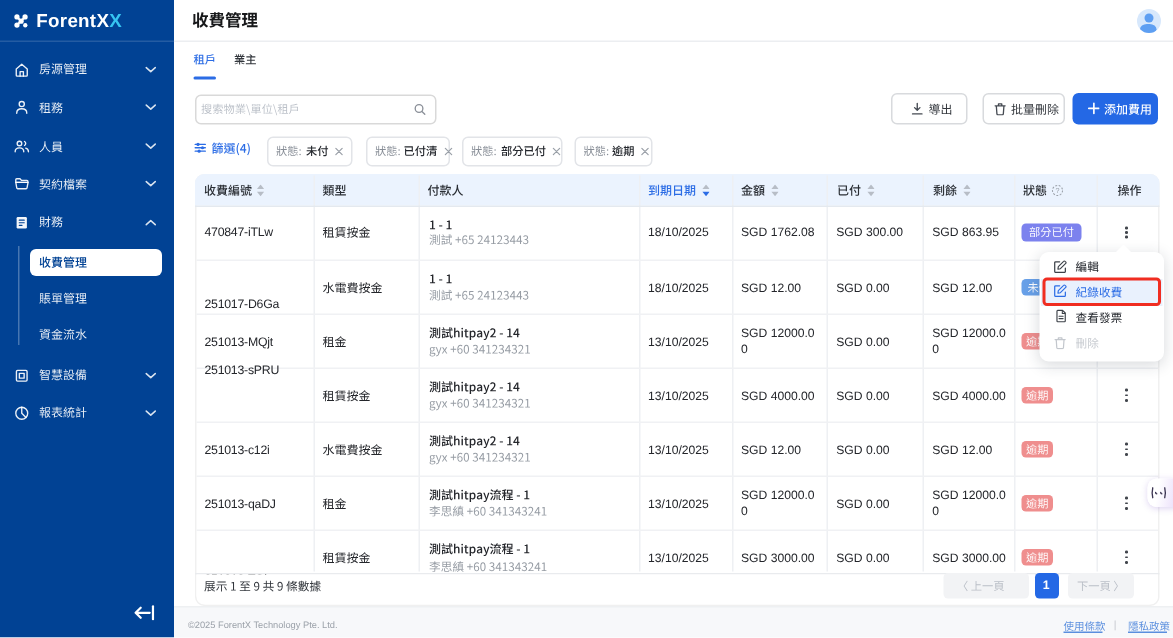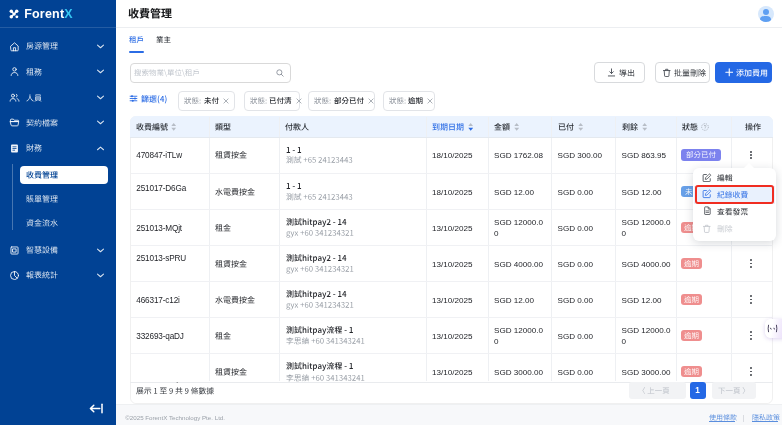--- a/index.html
+++ b/index.html
@@ -168,21 +168,21 @@
       <path d="M7 7L12 12M17 7L12 12M7 17L12 12"></path>
     </g>
     <g fill="#fff">
       <circle cx="6.6" cy="6.6" r="3.5"></circle>
       <circle cx="17.4" cy="6.6" r="3.5"></circle>
       <circle cx="6.6" cy="17.4" r="3.5"></circle>
       <circle cx="17.7" cy="17.7" r="2.9"></circle>
       <circle cx="12.2" cy="12.2" r="3.4"></circle>
     </g>
   </svg>
-<div style="position:absolute;left:24.2px;top:14.0px;transform:translateY(-50%);font:700 12.5px 'Liberation Sans',sans-serif;color:#262626;white-space:pre;letter-spacing:0.2px;"><span style="color:#fff">Forent</span><span style="color:#36c5f1">X</span></div>
+<div style="position:absolute;left:24.2px;top:14.0px;transform:translateY(-50%);font:700 12.5px 'Liberation Sans',sans-serif;color:#262626;white-space:pre;letter-spacing:0.2px;"><span style="color:#fff">ForentX</span><span style="color:#36c5f1">X</span></div>
 <div style="position:absolute;left:0.0px;top:27.0px;width:116.0px;height:1.0px;background:rgba(255,255,255,0.14)"></div>
 <svg style="position:absolute;left:9.0px;top:40.5px;" width="11.0" height="11.0" viewBox="0 0 18 18">
     <path d="M3 8.2L9 3l6 5.2V15a1 1 0 0 1-1 1H4a1 1 0 0 1-1-1z" fill="none" stroke="rgba(255,255,255,0.92)" stroke-width="1.5" stroke-linecap="round" stroke-linejoin="round"></path>
     <path d="M7.2 16v-5h3.6v5" fill="none" stroke="rgba(255,255,255,0.92)" stroke-width="1.5" stroke-linecap="round" stroke-linejoin="round"></path>
   </svg>
 <svg style="position:absolute;left:26.0px;top:42.2px;overflow:visible" width="32.0" height="9.6" viewBox="0 0 4000 1200">
     <g fill="rgba(255,255,255,0.92)" transform="translate(0,860) scale(1,-1)">
       <use href="#g0"></use>
       <use href="#g1" x="1000"></use>
       <use href="#g2" x="2000"></use>
@@ -620,21 +620,21 @@
     <g fill="#fff" transform="translate(0,860) scale(1,-1)">
       <use href="#g102"></use>
       <use href="#g103" x="1000"></use>
       <use href="#g104" x="2000"></use>
       <use href="#g105" x="3000"></use>
     </g>
   </svg>
 <div style="position:absolute;left:749.9px;top:150.8px;width:1.8px;height:1.8px;background:#42464d;border-radius:50%"></div>
 <div style="position:absolute;left:749.9px;top:154.1px;width:1.8px;height:1.8px;background:#42464d;border-radius:50%"></div>
 <div style="position:absolute;left:749.9px;top:157.4px;width:1.8px;height:1.8px;background:#42464d;border-radius:50%"></div>
-<div style="position:absolute;left:136.3px;top:188px;transform:translateY(-50%);font:400 8.2px 'Liberation Sans',sans-serif;color:#24262b;white-space:pre;letter-spacing:-0.15px;">251017-D6Ga</div>
+<div style="position:absolute;left:136.3px;top:203px;transform:translateY(-50%);font:400 8.2px 'Liberation Sans',sans-serif;color:#24262b;white-space:pre;letter-spacing:-0.15px;">251017-D6Ga</div>
 <svg style="position:absolute;left:215.0px;top:187.7px;overflow:visible" width="40.0" height="9.6" viewBox="0 0 5000 1200">
     <g fill="#24262b" transform="translate(0,860) scale(1,-1)">
       <use href="#g22"></use>
       <use href="#g106" x="1000"></use>
       <use href="#g107" x="2000"></use>
       <use href="#g89" x="3000"></use>
       <use href="#g20" x="4000"></use>
     </g>
   </svg>
 <svg style="position:absolute;left:285.5px;top:182.4px;overflow:visible" width="15.6" height="9.6" viewBox="0 0 1947 1200">
@@ -726,21 +726,21 @@
 <div style="position:absolute;left:680.5px;top:221.7px;width:21.0px;height:11.5px;background:#ef8e8e;border-radius:3px"></div>
 <svg style="position:absolute;left:683.5px;top:223.9px;overflow:visible" width="15.0" height="9.0" viewBox="0 0 2000 1200">
     <g fill="#fff" transform="translate(0,860) scale(1,-1)">
       <use href="#g122"></use>
       <use href="#g123" x="1000"></use>
     </g>
   </svg>
 <div style="position:absolute;left:749.9px;top:223.3px;width:1.8px;height:1.8px;background:#42464d;border-radius:50%"></div>
 <div style="position:absolute;left:749.9px;top:226.6px;width:1.8px;height:1.8px;background:#42464d;border-radius:50%"></div>
 <div style="position:absolute;left:749.9px;top:229.9px;width:1.8px;height:1.8px;background:#42464d;border-radius:50%"></div>
-<div style="position:absolute;left:136.3px;top:258px;transform:translateY(-50%);font:400 8.2px 'Liberation Sans',sans-serif;color:#24262b;white-space:pre;letter-spacing:-0.15px;">251013-sPRU</div>
+<div style="position:absolute;left:136.3px;top:247px;transform:translateY(-50%);font:400 8.2px 'Liberation Sans',sans-serif;color:#24262b;white-space:pre;letter-spacing:-0.15px;">251013-sPRU</div>
 <svg style="position:absolute;left:215.0px;top:259.7px;overflow:visible" width="32.0" height="9.6" viewBox="0 0 4000 1200">
     <g fill="#24262b" transform="translate(0,860) scale(1,-1)">
       <use href="#g4"></use>
       <use href="#g88" x="1000"></use>
       <use href="#g89" x="2000"></use>
       <use href="#g20" x="3000"></use>
     </g>
   </svg>
 <svg style="position:absolute;left:285.5px;top:254.4px;overflow:visible" width="60.6" height="9.6" viewBox="0 0 7571 1200">
     <g fill="#24262b" transform="translate(0,860) scale(1,-1)">
@@ -784,21 +784,21 @@
 <div style="position:absolute;left:680.5px;top:257.7px;width:21.0px;height:11.5px;background:#ef8e8e;border-radius:3px"></div>
 <svg style="position:absolute;left:683.5px;top:259.9px;overflow:visible" width="15.0" height="9.0" viewBox="0 0 2000 1200">
     <g fill="#fff" transform="translate(0,860) scale(1,-1)">
       <use href="#g122"></use>
       <use href="#g123" x="1000"></use>
     </g>
   </svg>
 <div style="position:absolute;left:749.9px;top:259.3px;width:1.8px;height:1.8px;background:#42464d;border-radius:50%"></div>
 <div style="position:absolute;left:749.9px;top:262.6px;width:1.8px;height:1.8px;background:#42464d;border-radius:50%"></div>
 <div style="position:absolute;left:749.9px;top:265.9px;width:1.8px;height:1.8px;background:#42464d;border-radius:50%"></div>
-<div style="position:absolute;left:136.3px;top:299.5px;transform:translateY(-50%);font:400 8.2px 'Liberation Sans',sans-serif;color:#24262b;white-space:pre;letter-spacing:-0.15px;">466317-c12i</div>
+<div style="position:absolute;left:136.3px;top:299.5px;transform:translateY(-50%);font:400 8.2px 'Liberation Sans',sans-serif;color:#24262b;white-space:pre;letter-spacing:-0.15px;">251013-c12i</div>
 <svg style="position:absolute;left:215.0px;top:295.7px;overflow:visible" width="40.0" height="9.6" viewBox="0 0 5000 1200">
     <g fill="#24262b" transform="translate(0,860) scale(1,-1)">
       <use href="#g22"></use>
       <use href="#g106" x="1000"></use>
       <use href="#g107" x="2000"></use>
       <use href="#g89" x="3000"></use>
       <use href="#g20" x="4000"></use>
     </g>
   </svg>
 <svg style="position:absolute;left:285.5px;top:290.4px;overflow:visible" width="60.6" height="9.6" viewBox="0 0 7571 1200">
@@ -843,21 +843,21 @@
 <div style="position:absolute;left:680.5px;top:293.7px;width:21.0px;height:11.5px;background:#ef8e8e;border-radius:3px"></div>
 <svg style="position:absolute;left:683.5px;top:295.9px;overflow:visible" width="15.0" height="9.0" viewBox="0 0 2000 1200">
     <g fill="#fff" transform="translate(0,860) scale(1,-1)">
       <use href="#g122"></use>
       <use href="#g123" x="1000"></use>
     </g>
   </svg>
 <div style="position:absolute;left:749.9px;top:295.3px;width:1.8px;height:1.8px;background:#42464d;border-radius:50%"></div>
 <div style="position:absolute;left:749.9px;top:298.6px;width:1.8px;height:1.8px;background:#42464d;border-radius:50%"></div>
 <div style="position:absolute;left:749.9px;top:301.9px;width:1.8px;height:1.8px;background:#42464d;border-radius:50%"></div>
-<div style="position:absolute;left:136.3px;top:335.5px;transform:translateY(-50%);font:400 8.2px 'Liberation Sans',sans-serif;color:#24262b;white-space:pre;letter-spacing:-0.15px;">332693-qaDJ</div>
+<div style="position:absolute;left:136.3px;top:335.5px;transform:translateY(-50%);font:400 8.2px 'Liberation Sans',sans-serif;color:#24262b;white-space:pre;letter-spacing:-0.15px;">251013-qaDJ</div>
 <svg style="position:absolute;left:215.0px;top:331.7px;overflow:visible" width="16.0" height="9.6" viewBox="0 0 2000 1200">
     <g fill="#24262b" transform="translate(0,860) scale(1,-1)">
       <use href="#g4"></use>
       <use href="#g20" x="1000"></use>
     </g>
   </svg>
 <svg style="position:absolute;left:285.5px;top:326.4px;overflow:visible" width="67.4" height="9.6" viewBox="0 0 8431 1200">
     <g fill="#24262b" transform="translate(0,860) scale(1,-1)">
       <use href="#g109"></use>
       <use href="#g110" x="1000"></use>

